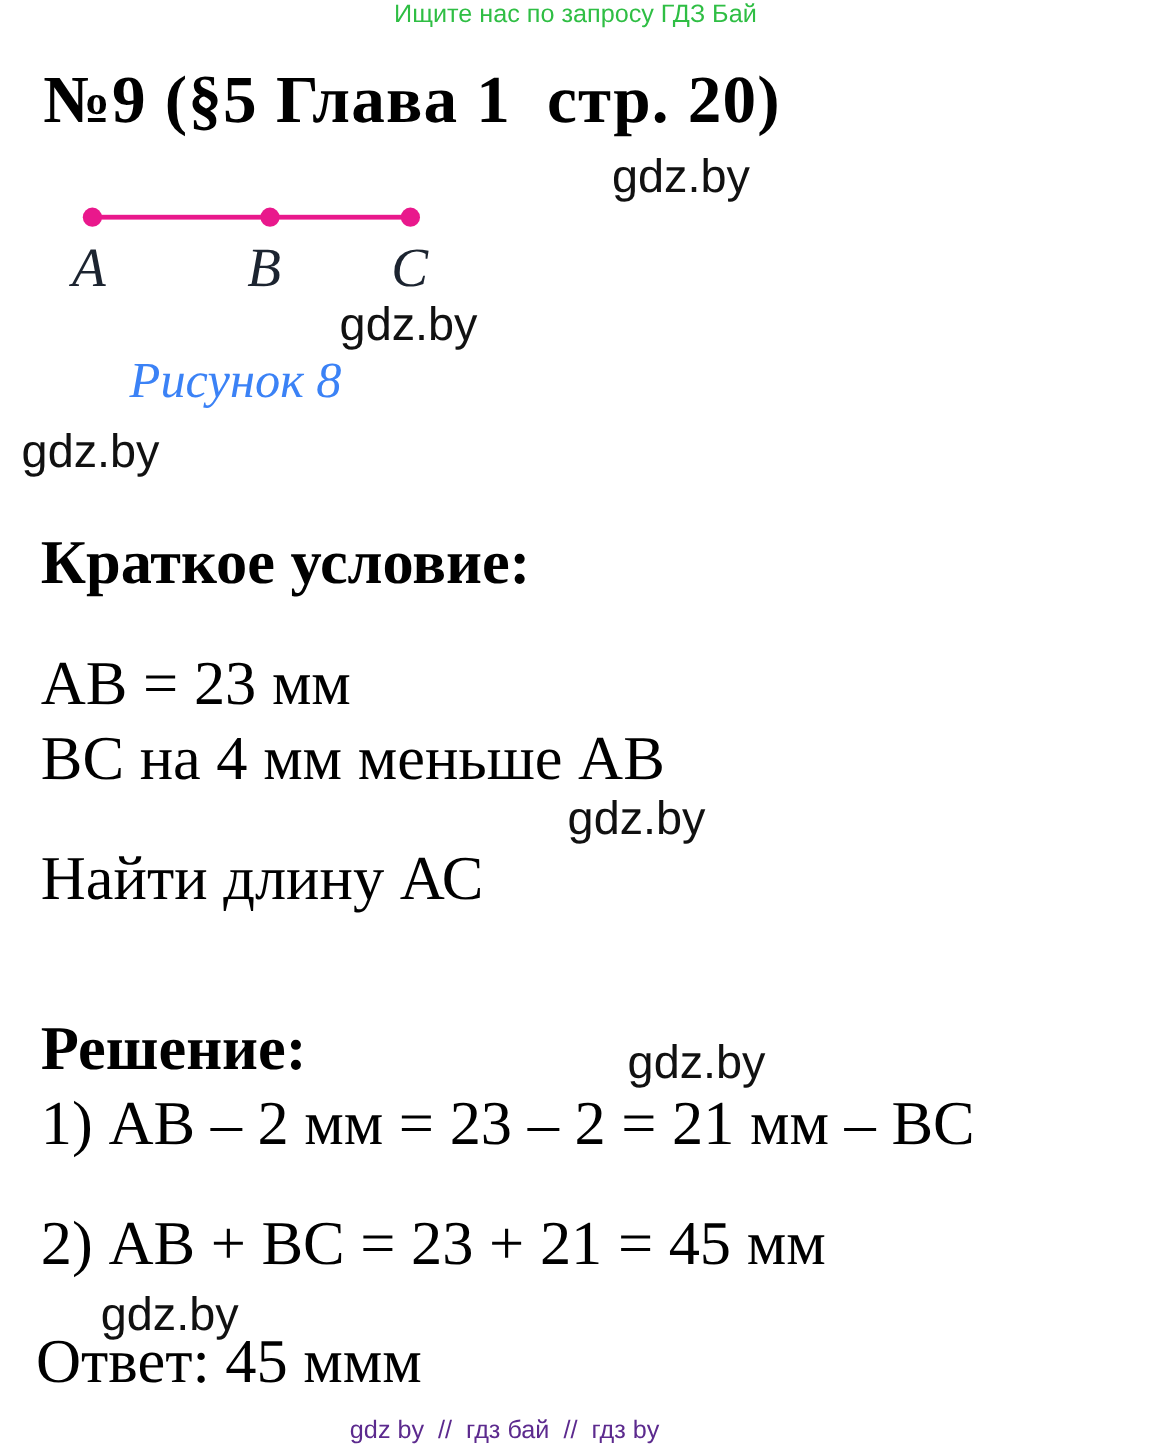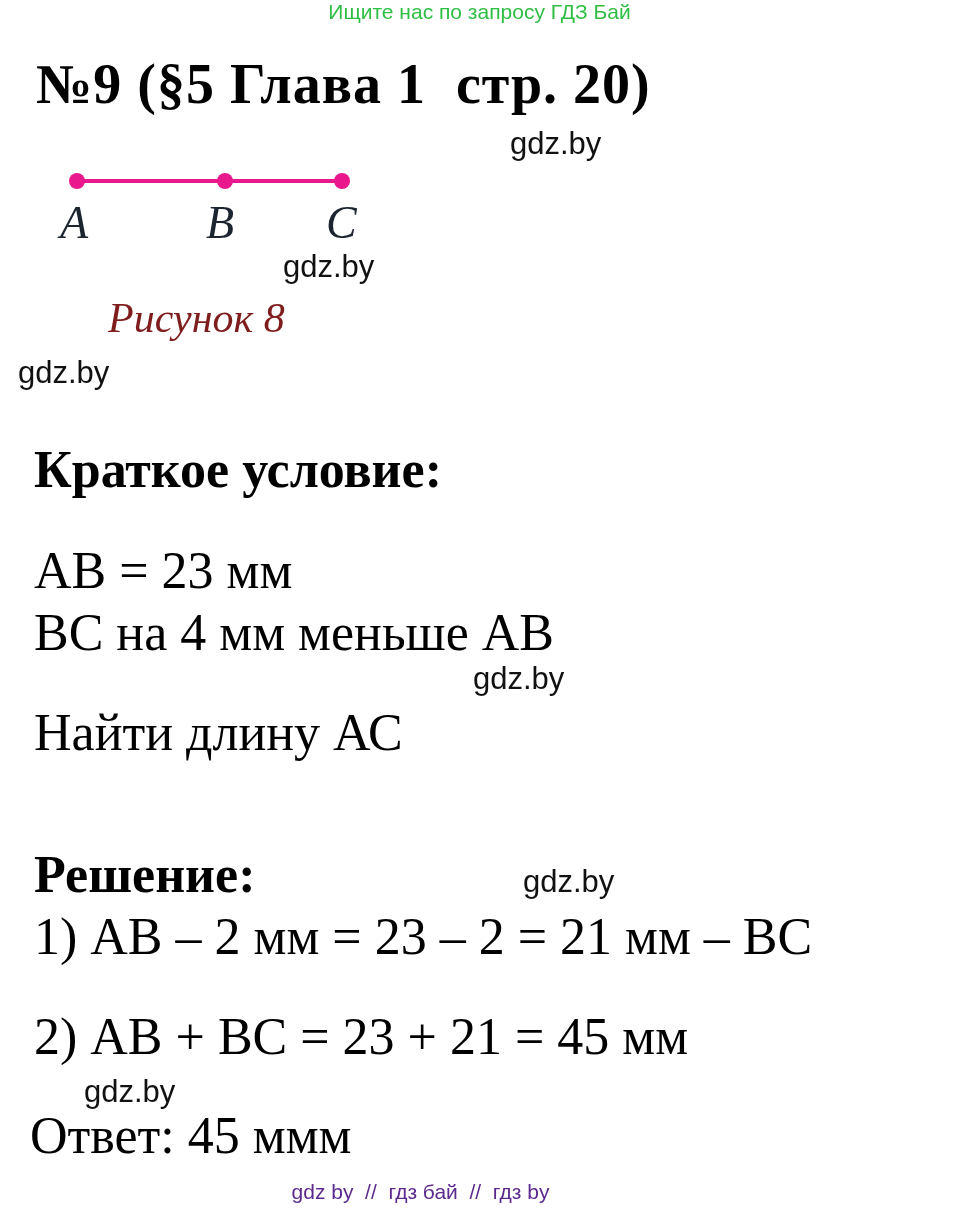--- a/index.html
+++ b/index.html
@@ -26,21 +26,21 @@
     color: #2fbe44;
   }
   .title {
     top: 52px; left: 36px;
     font-size: 56px;
     font-weight: bold;
     letter-spacing: 1px;
   }
   .watermark {
     font-family: "Liberation Sans", sans-serif;
-    font-size: 31px;
+    font-size: 39px;
     color: #111111;
   }
   .wm-1 { top: 126px; left: 510px; }
   .wm-2 { top: 249px; left: 283px; }
   .wm-3 { top: 355px; left: 18px; }
   .wm-4 { top: 661px; left: 473px; }
   .wm-5 { top: 864px; left: 523px; }
   .wm-6 { top: 1074px; left: 84px; }
 
   
@@ -65,21 +65,21 @@
     font-style: italic;
     color: #1c2430;
   }
   .pl-a { left: 60px; }
   .pl-b { left: 206px; }
   .pl-c { left: 326px; }
   .figure-caption {
     top: 294px; left: 108px;
     font-size: 42px;
     font-style: italic;
-    color: #7f1d1d;
+    color: #3b82f6;
   }
 
   .section-heading {
     font-size: 52px;
     font-weight: bold;
     margin-top: 36px;
   }
   .h-condition { top: 404px; left: 34px; }
   .h-solution  { top: 809px; left: 34px; }
 

